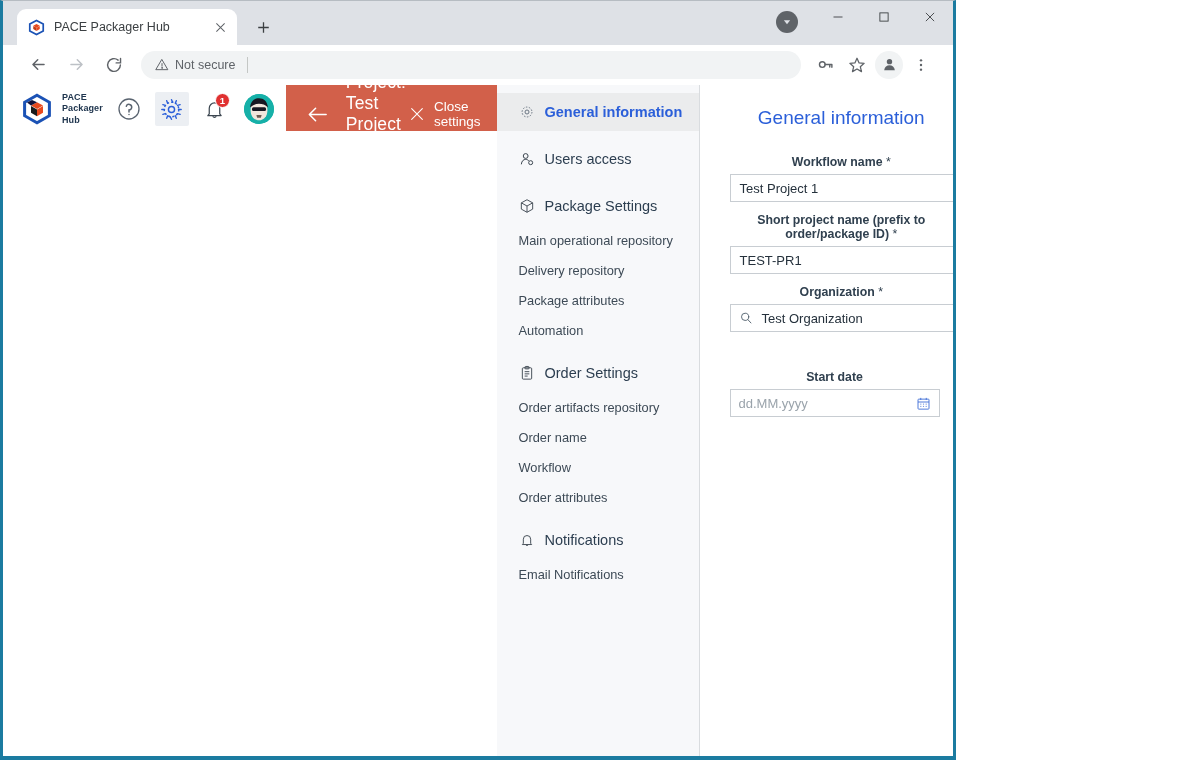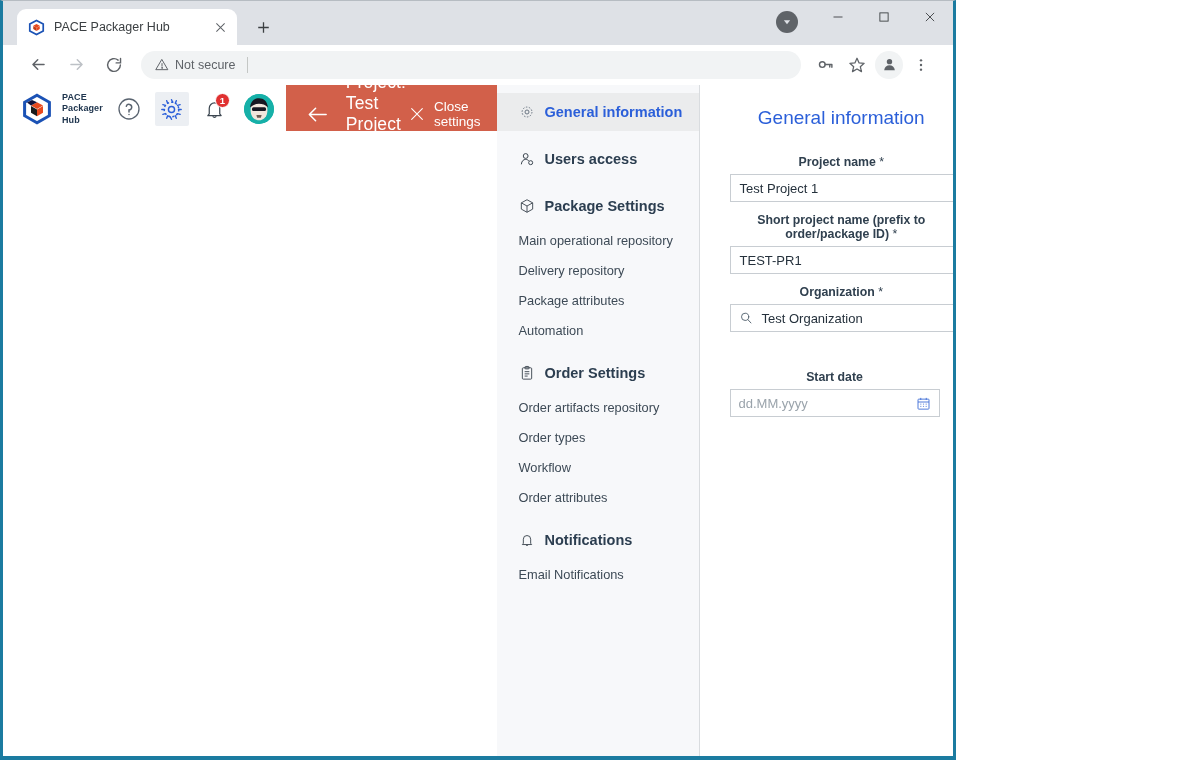--- a/index.html
+++ b/index.html
@@ -166,21 +166,21 @@
   #sidebar {
     width: 203px; flex: 0 0 203px;
     background: #f7f8fa;
     border-right: 1px solid #d9dcdf;
     padding-top: 8px;
     overflow-y: auto;
   }
   .nav-group-head {
     display: flex; align-items: center;
     height: 38px; padding: 0 12px 0 22px;
-    font-size: 14.5px; font-weight: bold; color: #2c3e50;
+    font-size: 14.5px; font-weight: normal; color: #2c3e50;
   }
   .nav-group-head.selected { background: #ebeced; color: #2b5fd9; font-weight: bold; }
   .nav-group-head .ico {
     width: 17px; height: 17px; flex: 0 0 17px; margin-right: 9px;
     display: flex; align-items: center; justify-content: center;
   }
   .nav-sub {
     height: 30px; display: flex; align-items: center;
     padding-left: 22px; font-size: 12.8px; color: #3d4a56;
   }
@@ -456,21 +456,21 @@
               <rect x="9" y="2.2" width="6" height="3.6" rx="1"></rect>
               <path d="M8.5 10 H15.5 M8.5 13.3 H15.5 M8.5 16.6 H13"></path>
             </svg>
           </span>
           <span>Order Settings</span>
         </div>
         <div class="nav-sub">
             <span>Order artifacts repository</span>
           </div>
         <div class="nav-sub">
-            <span>Order types</span>
+            <span>Order name</span>
           </div>
         <div class="nav-sub">
             <span>Workflow</span>
           </div>
         <div class="nav-sub">
             <span>Order attributes</span>
           </div>
         <div class="group-space"></div>
 
         <div class="nav-group-head">
@@ -484,21 +484,21 @@
         </div>
         <div class="nav-sub">
             <span>Email Notifications</span>
           </div>
       </div>
 
       <div id="main">
         <h1>General information</h1>
 
         <div class="field">
-          <div class="field-label"><span>Project name</span><span class="req"> *</span></div>
+          <div class="field-label"><span>Workflow name</span><span class="req"> *</span></div>
           <div class="text-input">
             <span class="val">Test Project 1</span>
           </div>
         </div>
 
         <div class="field">
           <div class="field-label"><span>Short project name (prefix to order/package ID)</span><span class="req"> *</span></div>
           <div class="text-input">
             <span class="val">TEST-PR1</span>
           </div>

